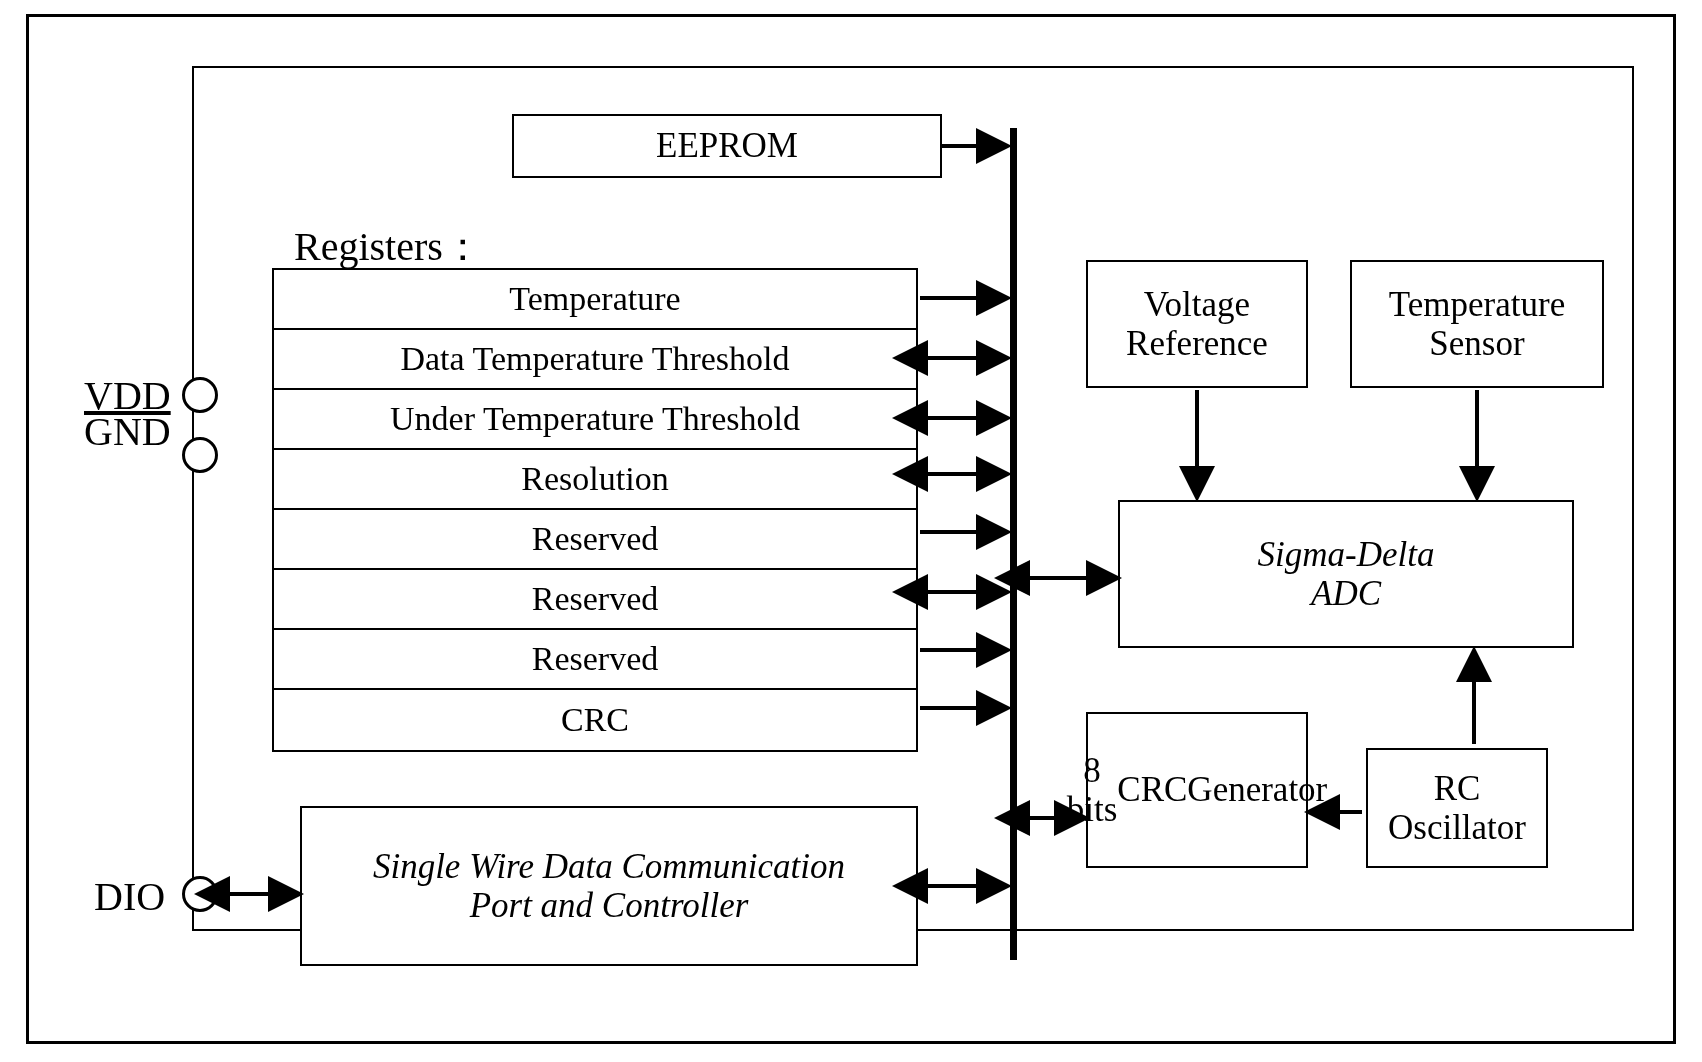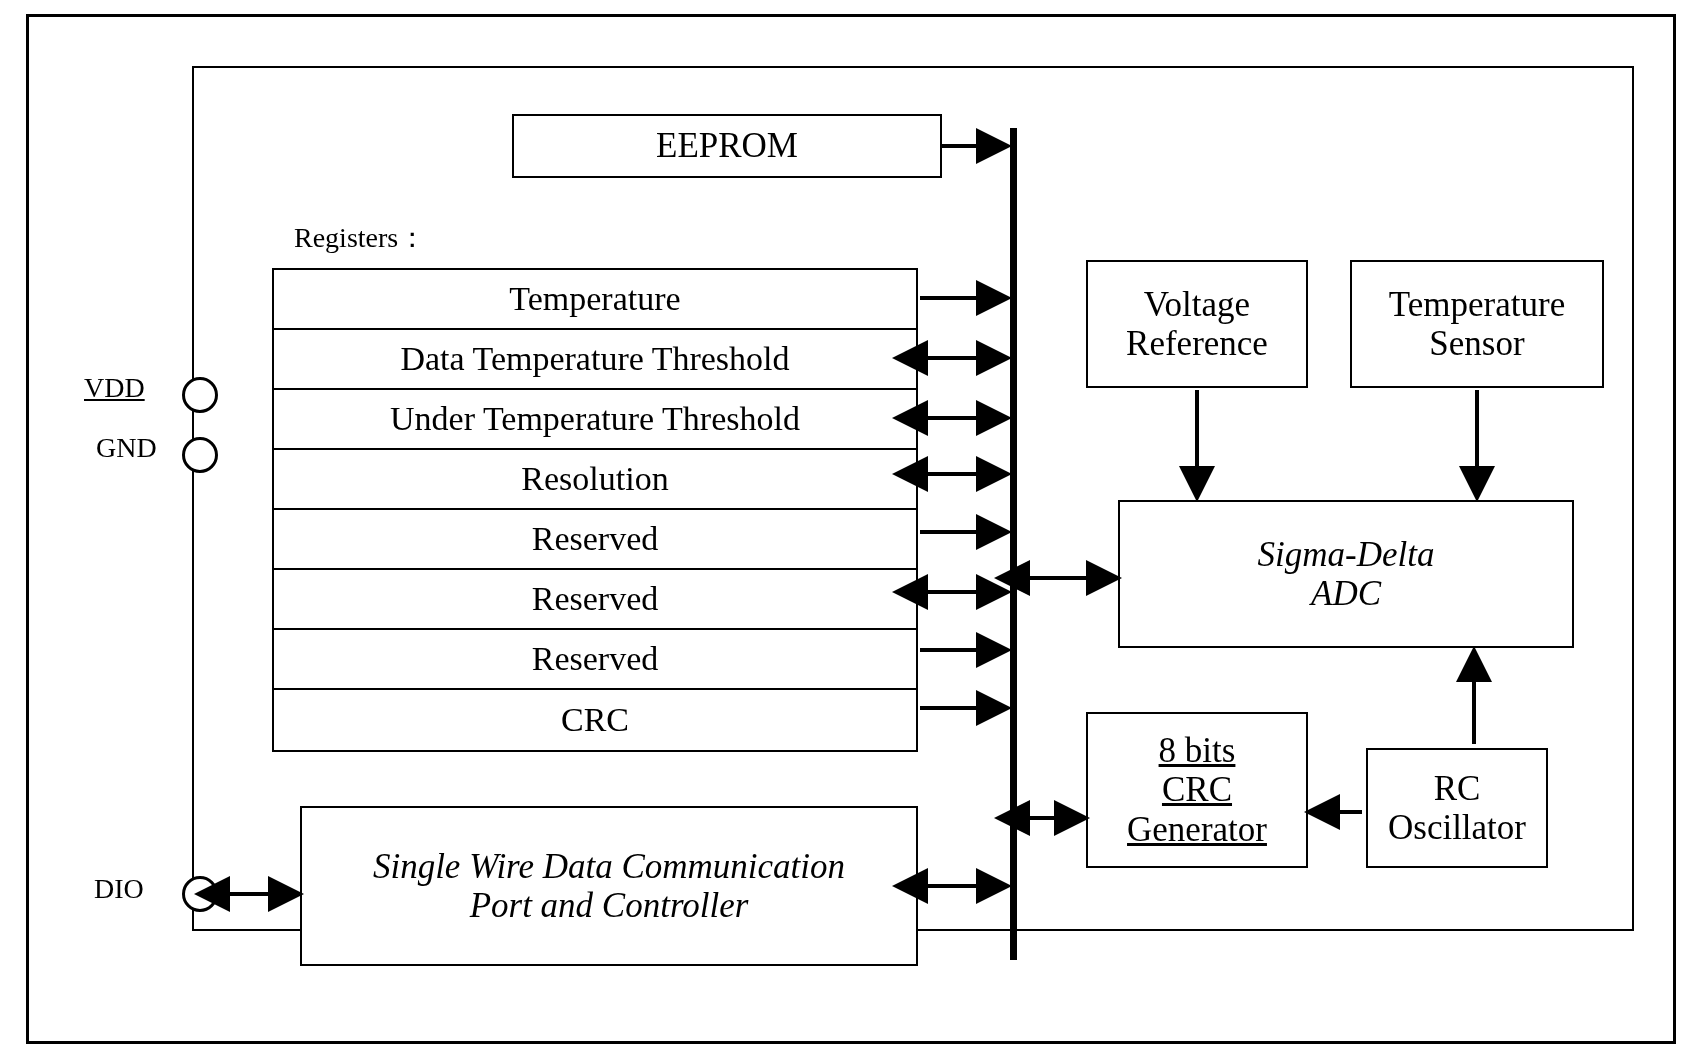--- a/index.html
+++ b/index.html
@@ -63,21 +63,21 @@
     border-bottom: 2px solid #000;
     box-sizing: border-box;
     display: flex;
     align-items: center;
     justify-content: center;
     font-size: 34px;
   }
   .reg-row.last { border-bottom: none; }
   .label {
     position: absolute;
-    font-size: 28px;
+    font-size: 40px;
     white-space: nowrap;
   }
   .pin-circle {
     position: absolute;
     width: 36px;
     height: 36px;
     border: 3px solid #000;
     border-radius: 50%;
     box-sizing: border-box;
     background: #fff;
@@ -154,37 +154,37 @@
   <div class="box f35" style="left:1350px; top:260px; width:254px; height:128px; flex-direction:column;">
     <span>Temperature</span>
     <span>Sensor</span>
   </div>
 
   <div class="box f35" style="left:1118px; top:500px; width:456px; height:148px; flex-direction:column;font-style:italic;">
     <span>Sigma-Delta</span>
     <span>ADC</span>
   </div>
 
-  <div class="box f35" style="left:1086px; top:712px; width:222px; height:156px; flex-direction:column;text-decoration:underline;">
+  <div class="box f35" style="left:1086px; top:712px; width:222px; height:156px; flex-direction:row;">
     <span>8 bits</span>
     <span>CRC</span>
     <span>Generator</span>
   </div>
 
   <div class="box f35" style="left:1366px; top:748px; width:182px; height:120px; flex-direction:column;">
     <span>RC</span>
     <span>Oscillator</span>
   </div>
 
   <div class="bus"></div>
 
   <div class="label" style="left:84px; top:372px;text-decoration:underline;">VDD</div>
   <div class="pin-circle" style="left:182px; top:377px;"></div>
 
-  <div class="label" style="left:84px; top:432px;margin-left:12px;">GND</div>
+  <div class="label" style="left:84px; top:408px;">GND</div>
   <div class="pin-circle" style="left:182px; top:437px;"></div>
 
   <div class="label" style="left:94px; top:873px;">DIO</div>
   <div class="pin-circle" style="left:182px; top:876px;"></div>
 
   <svg class="arrows" viewBox="0 0 1702 1062" xmlns="http://www.w3.org/2000/svg">
     <defs>
       <marker id="ah" markerWidth="9" markerHeight="9" refX="7" refY="4.5" orient="auto" markerUnits="strokeWidth">
         <path d="M0,0 L9,4.5 L0,9 z" fill="#000"></path>
       </marker>

